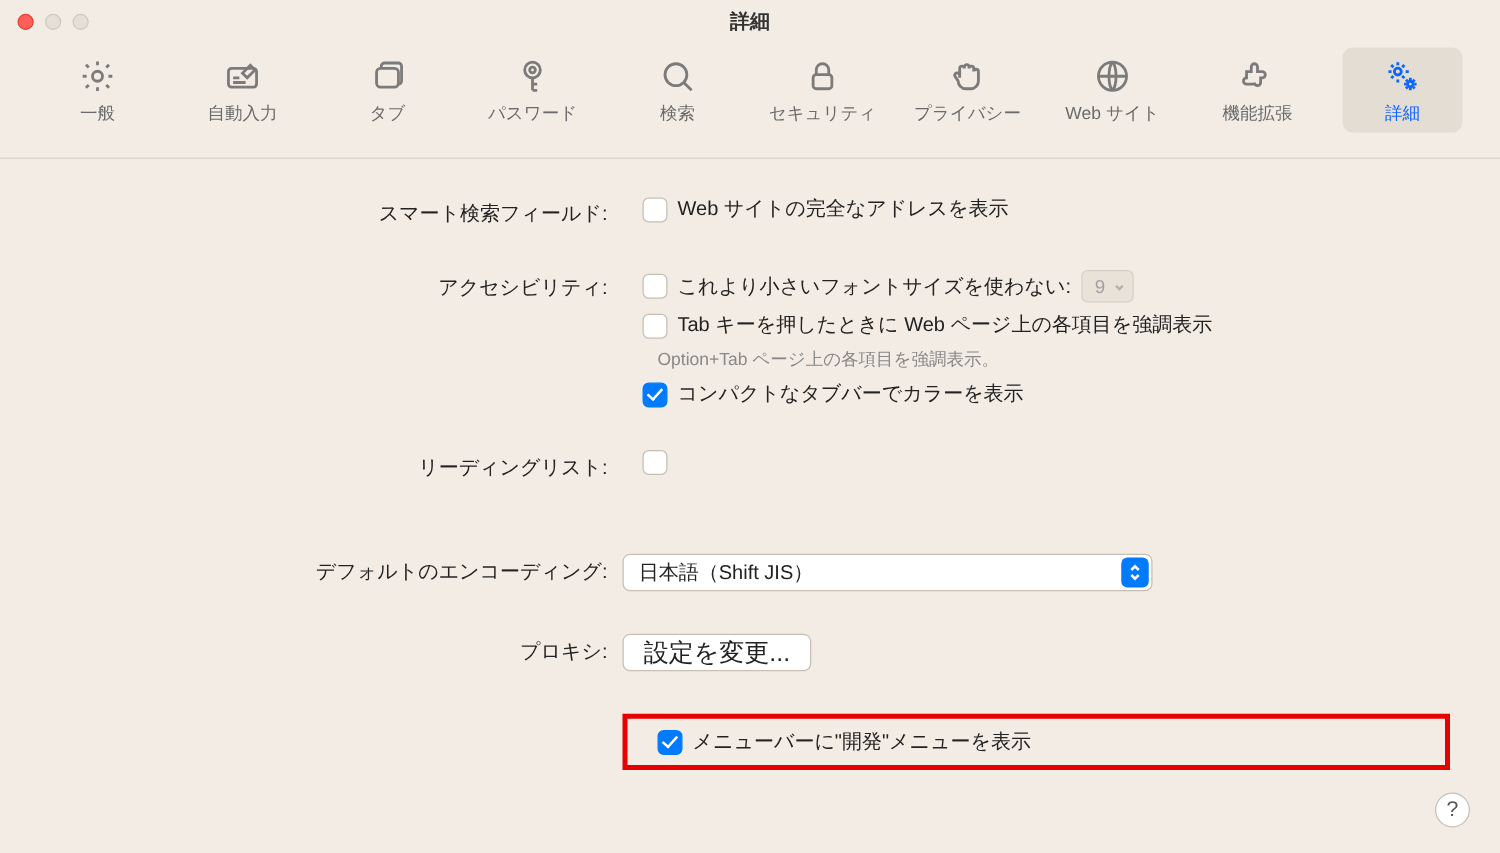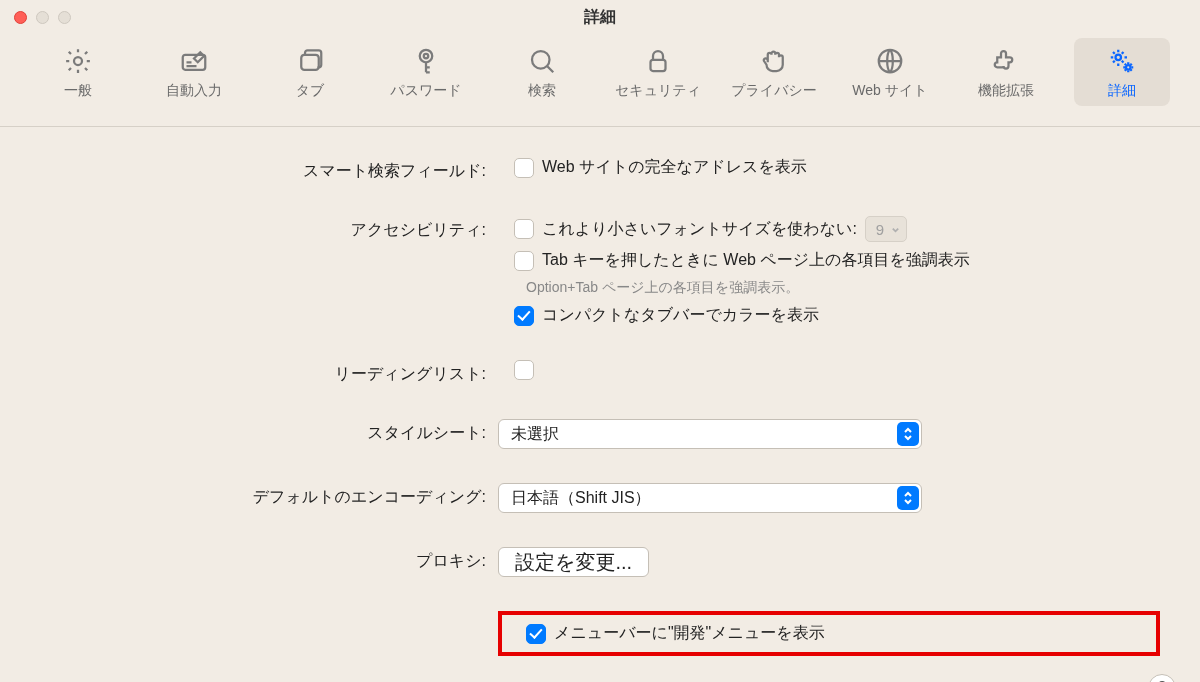--- a/index.html
+++ b/index.html
@@ -350,33 +350,20 @@
     <div class="form-label">リーディングリスト:</div>
     <div class="form-controls">
       <div class="check-row">
         <div class="checkbox"></div>
       </div>
     </div>
   </div>
 
   <div class="section-gap"></div>
 
-  <div class="form-row">
-    <div class="form-label">スタイルシート:</div>
-    <div class="form-controls">
-      <div class="select">
-        <span>未選択</span>
-        <div class="arrow-btn">
-          <svg viewBox="0 0 12 14">
-              <path d="M3 5l3-3 3 3M3 9l3 3 3-3"></path>
-            </svg>
-        </div>
-      </div>
-    </div>
-  </div>
 
   <div class="section-gap"></div>
 
   <div class="form-row">
     <div class="form-label">デフォルトのエンコーディング:</div>
     <div class="form-controls">
       <div class="select">
         <span>日本語（Shift JIS）</span>
         <div class="arrow-btn">
           <svg viewBox="0 0 12 14">

